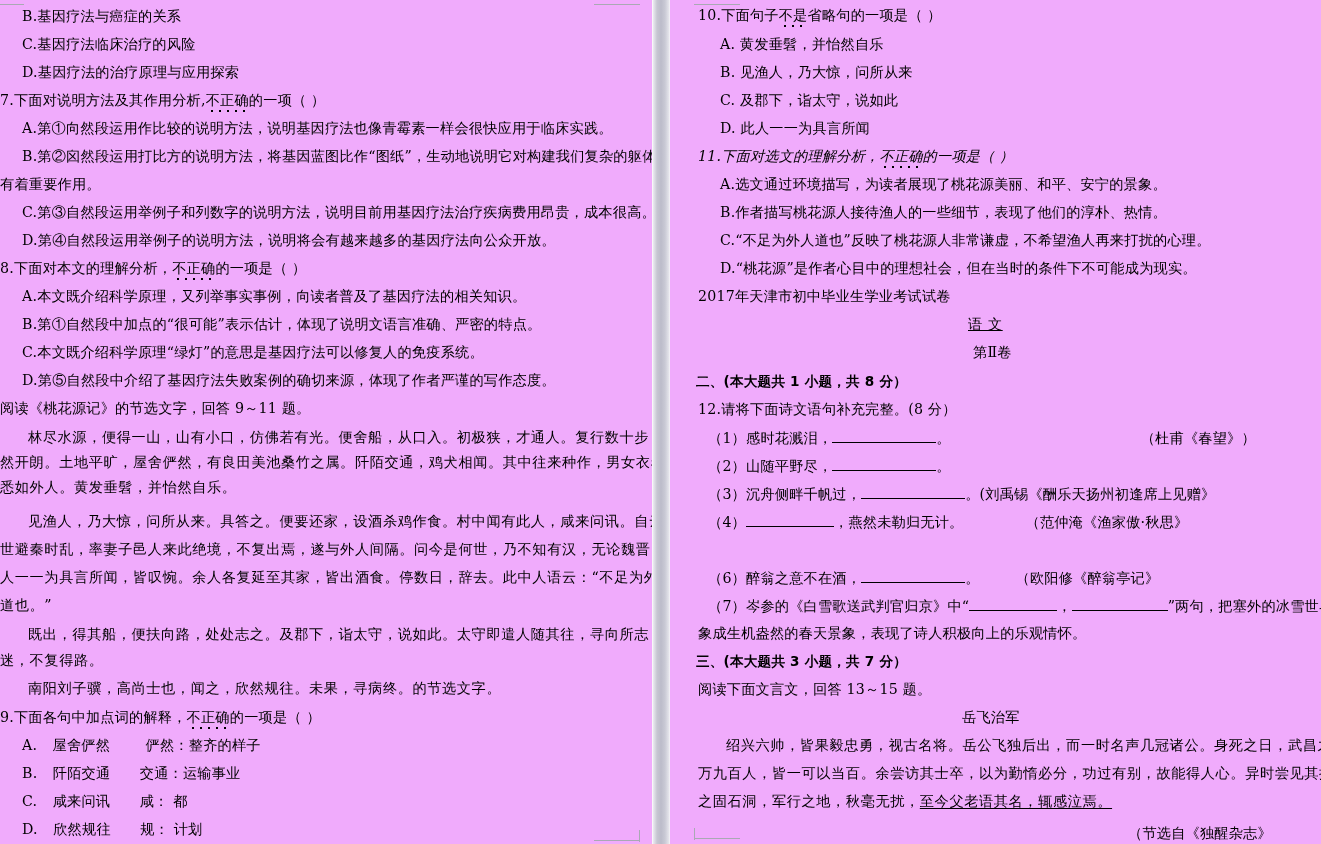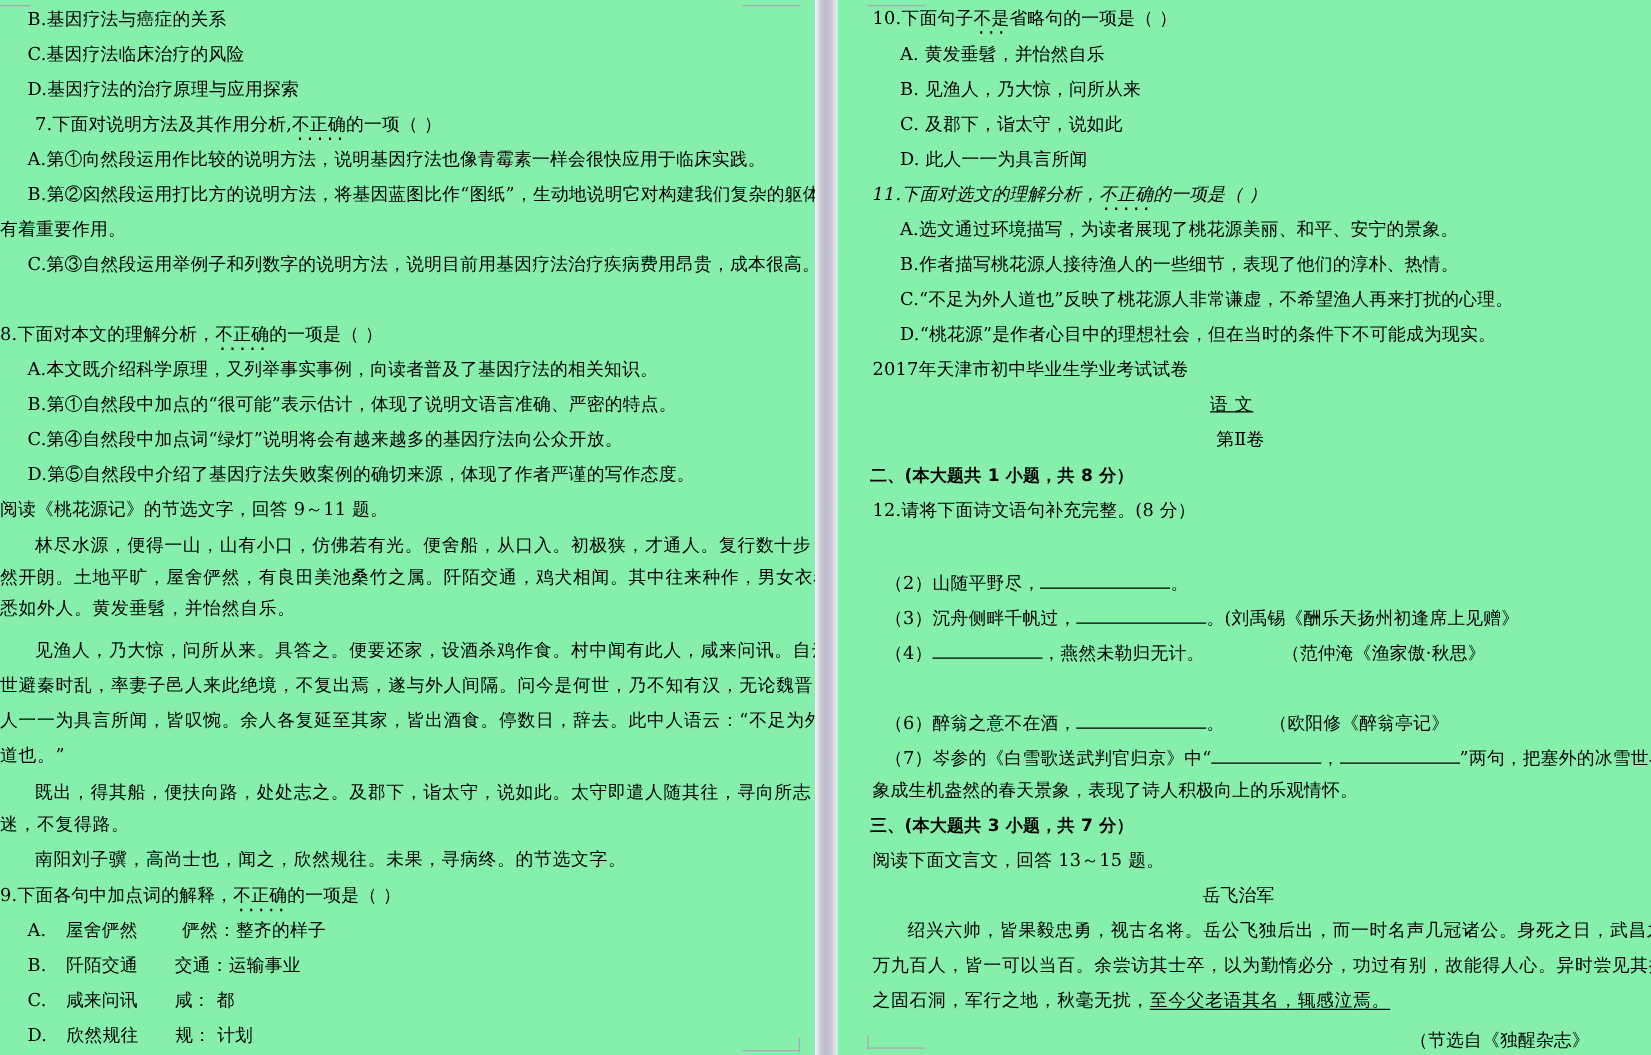--- a/index.html
+++ b/index.html
@@ -18,21 +18,21 @@
   #scan {
     position: absolute;
     inset: 0;
     display: flex;
     background: #ffffff;
   }
 
   
   .sheet {
     position: relative;
-    background: #86efac;
+    background: #f0abfc;
     overflow: hidden;
     box-sizing: border-box;
   }
   .sheet-left  { width: 652px; }
   .gutter      { width: 18px; background:
                  linear-gradient(to right,
                    #ffffff 0%, #e8e8ee 8%, #c6c6d2 28%,
                    #bcbcca 50%, #c9c9d5 72%, #e2e2e9 92%, #f6f6f8 100%); }
   .sheet-right { width: 651px; }
 
@@ -87,34 +87,35 @@
 
     <div class="crop h" style="left:-22px; top:4px;"></div>
     <div class="crop h" style="left:594px; top:4px;"></div>
     <div class="crop h" style="left:594px; top:840px;"></div>
     <div class="crop v" style="left:639px; top:830px;"></div>
 
     <div class="row" style="left:22px; top:9px;">B.基因疗法与癌症的关系</div>
     <div class="row" style="left:22px; top:37px;">C.基因疗法临床治疗的风险</div>
     <div class="row" style="left:22px; top:65px;">D.基因疗法的治疗原理与应用探索</div>
 
-    <div class="row" style="left:0px; top:93px;margin-left:28px;">
+    <div class="row" style="left:0px; top:93px;">
       <span>7.下面对说明方法及其作用分析,</span><span class="dotted">不正确</span><span>的一项（        ）</span>
     </div>
     <div class="row" style="left:22px; top:149px;">B.第②囟然段运用打比方的说明方法，将基因蓝图比作“图纸”，生动地说明它对构建我们复杂的躯体</div>
     <div class="row" style="left:22px; top:121px;">A.第①向然段运用作比较的说明方法，说明基因疗法也像青霉素一样会很快应用于临床实践。</div>
     <div class="row" style="left:0px; top:177px;">有着重要作用。</div>
     <div class="row" style="left:22px; top:205px;">C.第③自然段运用举例子和列数字的说明方法，说明目前用基因疗法治疗疾病费用昂贵，成本很高。</div>
+    <div class="row" style="left:22px; top:233px;">D.第④自然段运用举例子的说明方法，说明将会有越来越多的基因疗法向公众开放。</div>
 
     <div class="row" style="left:0px; top:261px;">
       <span>8.下面对本文的理解分析，</span><span class="dotted">不正确</span><span>的一项是（        ）</span>
     </div>
     <div class="row" style="left:22px; top:289px;">A.本文既介绍科学原理，又列举事实事例，向读者普及了基因疗法的相关知识。</div>
     <div class="row" style="left:22px; top:317px;">B.第①自然段中加点的“很可能”表示估计，体现了说明文语言准确、严密的特点。</div>
-    <div class="row" style="left:22px; top:345px;">C.第④自然段中加点词“绿灯”说明将会有越来越多的基因疗法向公众开放。</div>
+    <div class="row" style="left:22px; top:345px;">C.本文既介绍科学原理“绿灯”的意思是基因疗法可以修复人的免疫系统。</div>
     <div class="row" style="left:22px; top:373px;text-align:center;">D.第⑤自然段中介绍了基因疗法失败案例的确切来源，体现了作者严谨的写作态度。</div>
 
     <div class="row" style="left:0px; top:401px;">阅读《桃花源记》的节选文字，回答 9～11 题。</div>
 
     <div class="row wide" style="left:28px; top:430px;">林尽水源，便得一山，山有小口，仿佛若有光。便舍船，从口入。初极狭，才通人。复行数十步，豁</div>
     <div class="row wide" style="left:0px; top:455px;">然开朗。土地平旷，屋舍俨然，有良田美池桑竹之属。阡陌交通，鸡犬相闻。其中往来种作，男女衣着，</div>
     <div class="row wide" style="left:0px; top:480px;">悉如外人。黄发垂髫，并怡然自乐。</div>
     <div class="row wide" style="left:28px; top:514px;">见渔人，乃大惊，问所从来。具答之。便要还家，设酒杀鸡作食。村中闻有此人，咸来问讯。自云先</div>
     <div class="row wide" style="left:0px; top:542px;">世避秦时乱，率妻子邑人来此绝境，不复出焉，遂与外人间隔。问今是何世，乃不知有汉，无论魏晋。此</div>
     <div class="row wide" style="left:0px; top:570px;">人一一为具言所闻，皆叹惋。余人各复延至其家，皆出酒食。停数日，辞去。此中人语云：“不足为外人</div>
@@ -181,20 +182,23 @@
     <div class="row" style="left:50px; top:233px;">C.“不足为外人道也”反映了桃花源人非常谦虚，不希望渔人再来打扰的心理。</div>
     <div class="row" style="left:50px; top:261px;">D.“桃花源”是作者心目中的理想社会，但在当时的条件下不可能成为现实。</div>
 
     <div class="row" style="left:28px; top:289px;">2017年天津市初中毕业生学业考试试卷</div>
     <div class="row wide" style="left:298px; top:317px;text-decoration:underline;">语  文</div>
     <div class="row" style="left:303px; top:345px;">第Ⅱ卷</div>
 
     <div class="row bold" style="left:26px; top:374px;">二、(本大题共 1 小题，共 8 分）</div>
     <div class="row" style="left:28px; top:402px;">12.请将下面诗文语句补充完整。(8 分）</div>
 
+    <div class="row" style="left:38px; top:430px;">
+      <span>（1）</span><span>感时花溅泪，</span><span class="blank b13"></span><span>。</span><span style="display:inline-block;width:190px"></span><span>（杜甫《春望》）</span>
+    </div>
 
     <div class="row" style="left:38px; top:458px;">
       <span>（2）</span><span>山随平野尽，</span><span class="blank b13"></span><span>。</span>
     </div>
 
     <div class="row" style="left:38px; top:486px;">
       <span>（3）</span><span>沉舟侧畔千帆过，</span><span class="blank b13"></span><span>。</span><span>(刘禹锡《酬乐天扬州初逢席上见赠》</span>
     </div>
 
     <div class="row" style="left:38px; top:514px;">

